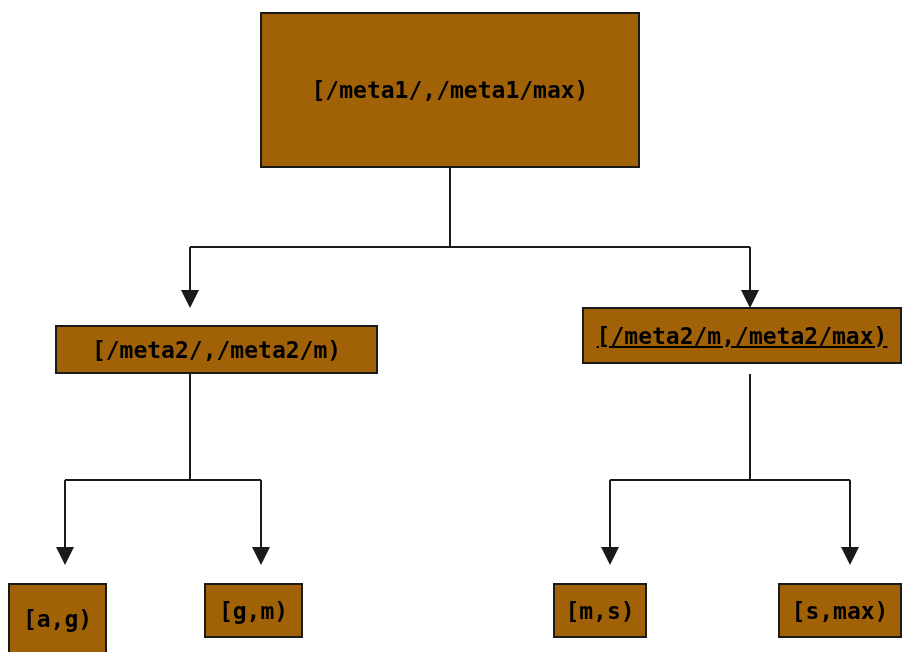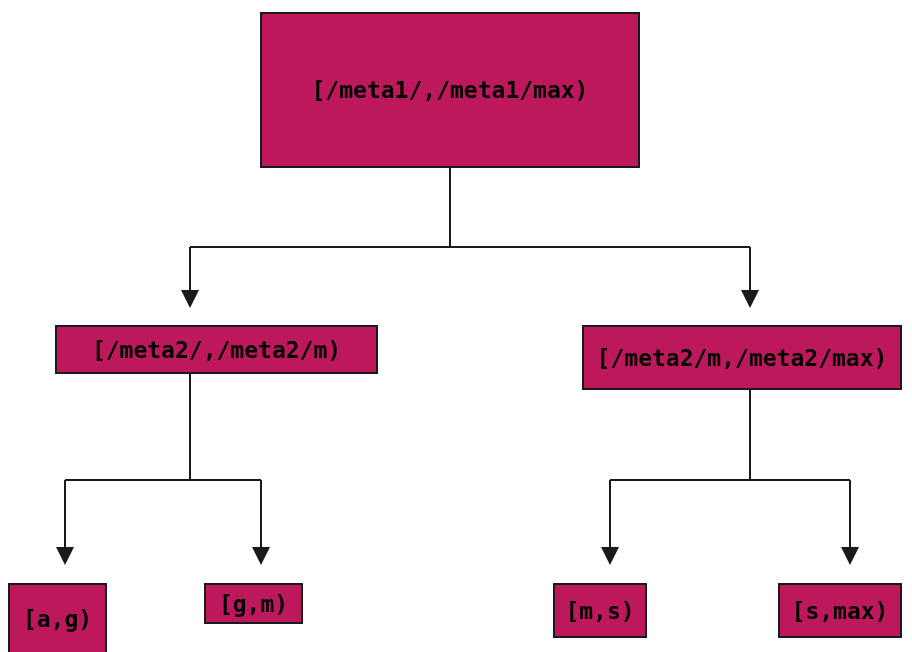--- a/index.html
+++ b/index.html
@@ -27,36 +27,36 @@
     fill: none;
   }
   .edges-svg polygon {
     fill: #1a1a1a;
     stroke: none;
   }
   .node {
     position: absolute;
     box-sizing: border-box;
     border: 2px solid #1a1a1a;
-    background: #be185d;
+    background: #a16207;
     display: flex;
     align-items: center;
     justify-content: center;
     font-family: "DejaVu Sans Mono", "Liberation Mono", monospace;
     font-size: 23px;
     font-weight: bold;
     color: #000000;
     white-space: nowrap;
     text-align: center;
   }
   .node-root      { left: 260px; top: 12px;  width: 380px; height: 156px; }
   .node-left-mid  { left: 22px;  top: 325px; width: 323px; height: 49px; margin-left: 33px; }
-  .node-right-mid { left: 582px; top: 325px; width: 320px; height: 65px; }
+  .node-right-mid { left: 582px; top: 307px; width: 320px; height: 57px; text-decoration: underline; }
   .node-leaf-ag   { left: 8px;   top: 583px; width: 99px;  height: 72px; }
-  .node-leaf-gm   { left: 204px; top: 583px; width: 99px;  height: 41px; }
+  .node-leaf-gm   { left: 204px; top: 583px; width: 99px;  height: 55px; }
   .node-leaf-ms   { left: 553px; top: 583px; width: 94px; height: 55px; }
   .node-leaf-smax { left: 778px; top: 583px; width: 124px; height: 55px; }
 </style>
 </head>
 <body>
 
 <div class="canvas">
 
   <svg class="edges-svg" viewBox="0 0 912 652" xmlns="http://www.w3.org/2000/svg">
 

